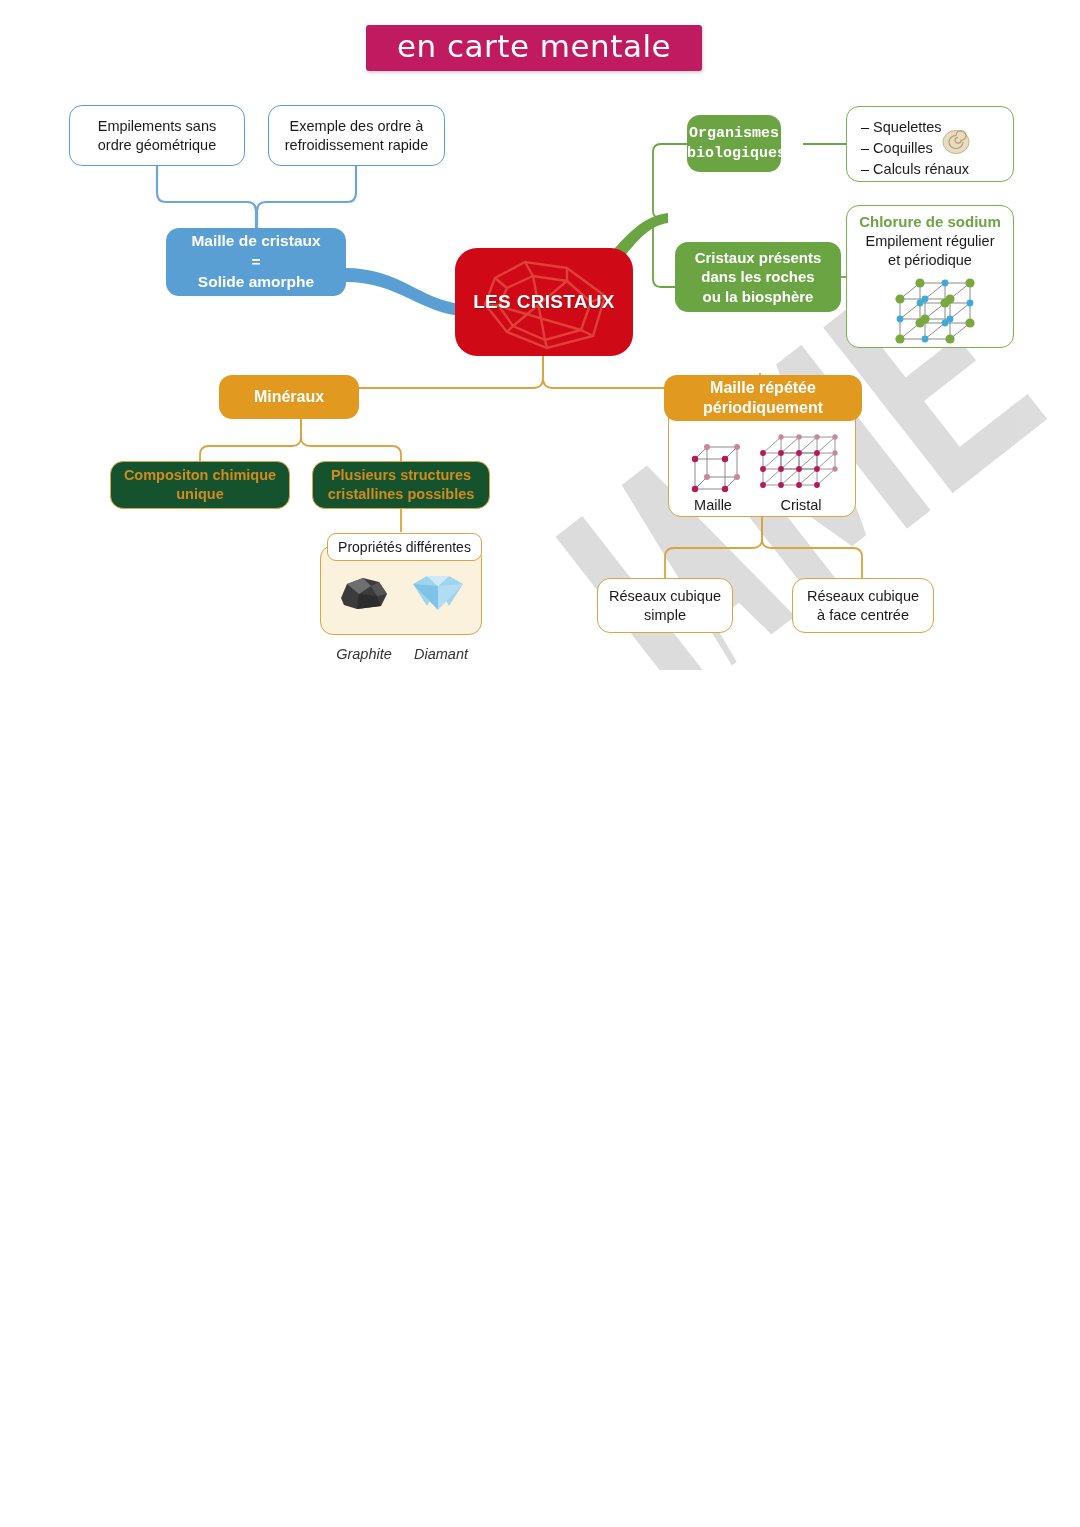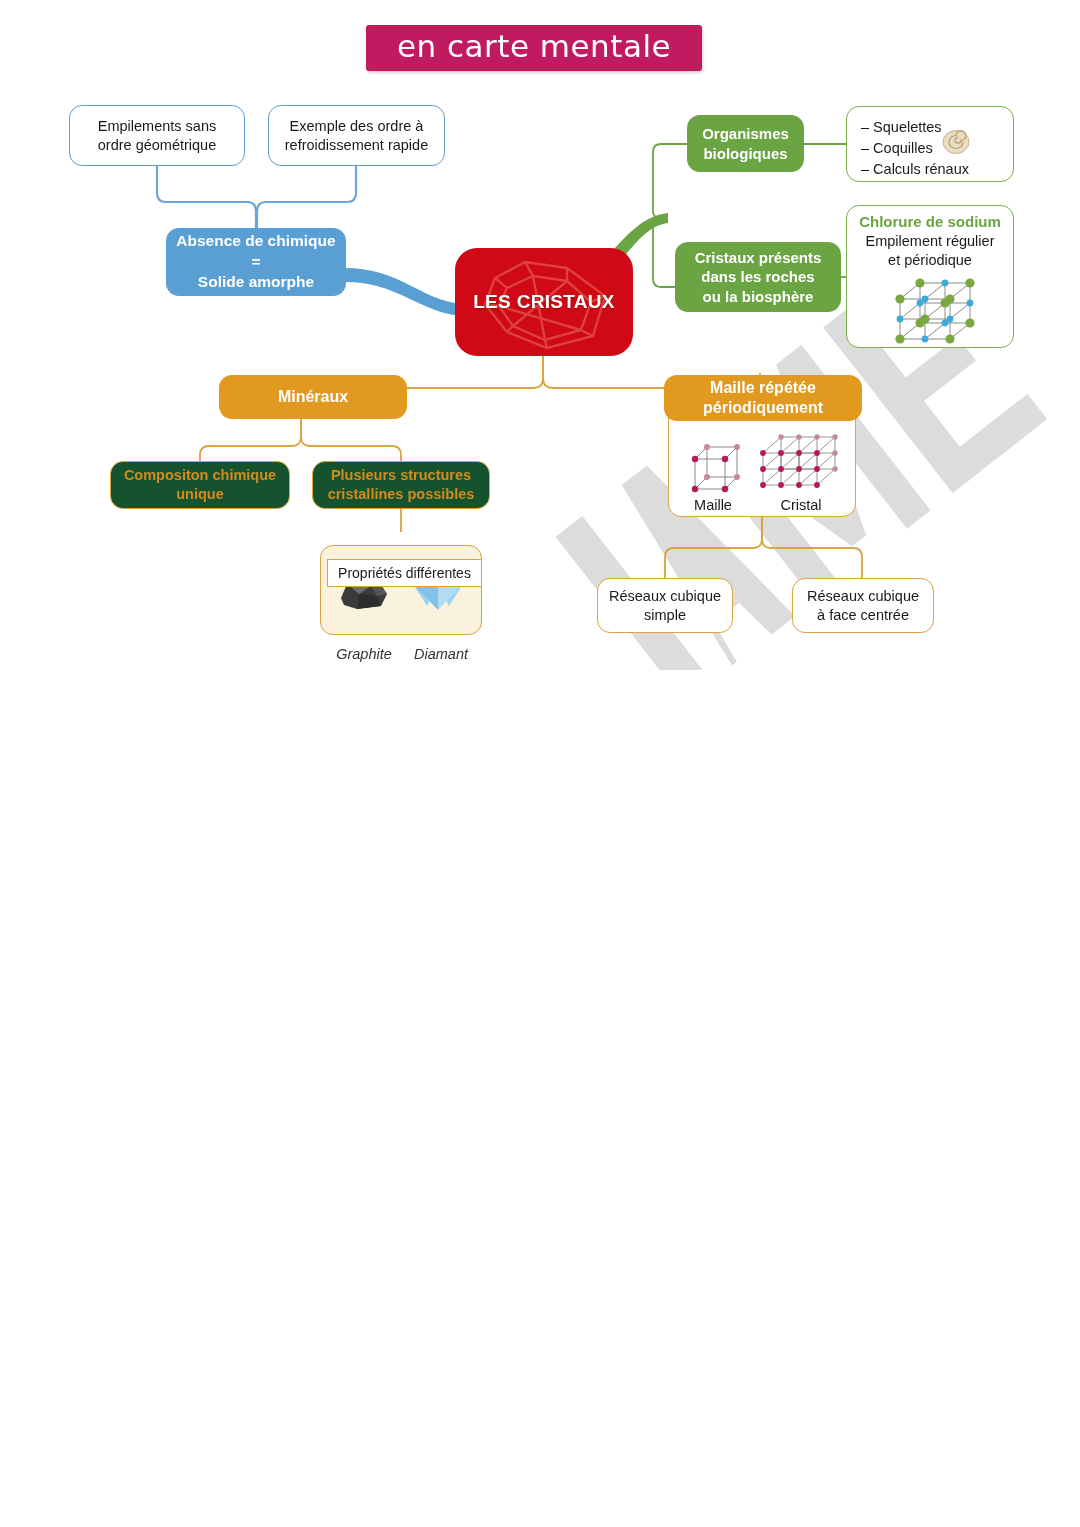--- a/index.html
+++ b/index.html
@@ -243,26 +243,25 @@
     background: #fbf2de;
     border: 1.6px solid #d9a441;
     border-radius: 13px;
   }
   .prop-pill {
     position: absolute;
     left: 6px; top: -13px;
     width: 155px; height: 28px;
     background: #ffffff;
     border: 1.6px solid #d9a441;
-    border-radius: 0;
+    border-radius: 9px;
     display: flex; align-items: center; justify-content: center;
     font-size: 14px;
     color: #1a1a1a;
     z-index: 4;
-    margin-top: 26px;
   }
   .prop-caption {
     position: absolute;
     font-size: 14.5px;
     font-style: italic;
     color: #333333;
     text-align: center;
     margin-top: 36px;
   }
 </style>
@@ -327,40 +326,40 @@
 
   <div class="node box-blue-outline" style="left:268px; top:105px; width:177px; height:61px;">
     <span class="lbl">
       <span>Exemple des ordre à</span><br>
       <span>refroidissement rapide</span>
     </span>
   </div>
 
   <div class="node box-blue-fill" style="left:166px; top:228px; width:180px; height:68px;">
     <span class="lbl">
-      <span>Absence de chimique</span><br>
+      <span>Maille de cristaux</span><br>
       <span>=</span><br>
       <span>Solide amorphe</span>
     </span>
   </div>
 
   <div class="node box-red" style="left:455px; top:248px; width:178px; height:108px;">
     <svg class="gem" viewBox="0 0 178 108">
       <g fill="none" stroke="#e8614f" stroke-width="2.4" opacity="0.75">
         <polygon points="40,30 70,14 112,20 150,48 138,88 92,100 52,84 30,56"></polygon>
         <polygon points="52,40 78,28 112,33 136,54 126,82 90,92 58,78 44,58"></polygon>
         <path d="M40,30 L52,40 M70,14 L78,28 M112,20 L112,33 M150,48 L136,54
                  M138,88 L126,82 M92,100 L90,92 M52,84 L58,78 M30,56 L44,58"></path>
         <path d="M78,28 L90,92 M112,33 L58,78 M44,58 L126,82"></path>
       </g>
     </svg>
     <span class="lbl">LES CRISTAUX</span>
   </div>
 
-  <div class="node box-green-fill" style="left:687px; top:115px; width:117px; height:57px;">
+  <div class="node box-green-fill" style="left:687px; top:115px; width:94px; height:57px;font-family:Liberation Mono, monospace;">
     <span class="lbl">
       <span>Organismes</span><br>
       <span>biologiques</span>
     </span>
   </div>
 
   <div class="node box-green-fill" style="left:675px; top:242px; width:166px; height:70px;">
     <span class="lbl">
       <span>Cristaux présents</span><br>
       <span>dans les roches</span><br>
@@ -413,21 +412,21 @@
         <circle cx="52" cy="48" r="3.4" fill="#3fa9d8"></circle>
         <circle cx="77" cy="48" r="4.6" fill="#79a83f"></circle>
         <circle cx="102" cy="48" r="3.4" fill="#3fa9d8"></circle>
         <circle cx="52" cy="68" r="4.6" fill="#79a83f"></circle>
         <circle cx="77" cy="68" r="3.4" fill="#3fa9d8"></circle>
         <circle cx="102" cy="68" r="4.6" fill="#79a83f"></circle>
       </g>
     </svg>
   </div>
 
-  <div class="node box-orange-fill" style="left:219px; top:375px; width:188px; height:44px;">
+  <div class="node box-orange-fill" style="left:219px; top:375px; width:140px; height:44px;">
     <span class="lbl">Minéraux</span>
   </div>
 
   <div class="node box-orange-outline" style="left:110px; top:461px; width:180px; height:48px;">
     <span class="lbl">
       <span>Compositon chimique</span><br>
       <span>unique</span>
     </span>
   </div>
 

